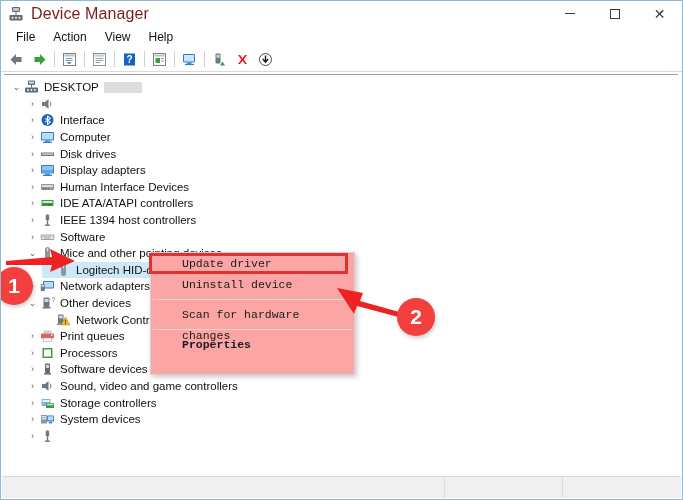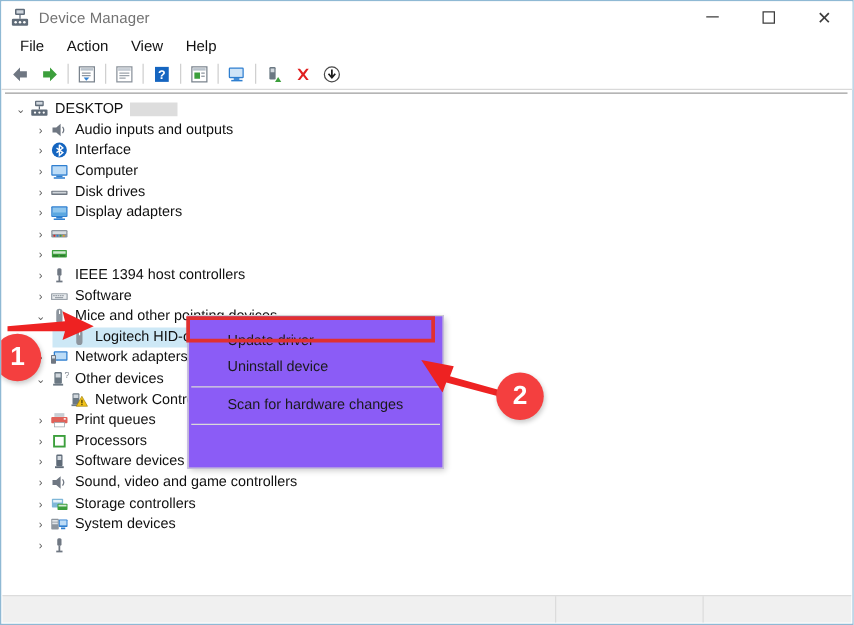--- a/index.html
+++ b/index.html
@@ -23,21 +23,21 @@
     width: 681px; height: 25px;
     background: #ffffff;
     display: flex; align-items: center;
   }
   .title-icon {
     width: 16px; height: 16px;
     margin-left: 7px; margin-right: 7px;
     position: relative; flex: none;
   }
   .title-text {
-    font-size: 12px; color: #737373;
+    font-size: 16px; color: #7f1d1d;
     letter-spacing: .1px;
   }
   .wincontrols {
     position: absolute; right: 0; top: 0;
     height: 25px; display: flex;
   }
   .wc {
     width: 45px; height: 25px;
     display: flex; align-items: center; justify-content: center;
     font-size: 11px; color: #3c3c3c;
@@ -136,25 +136,26 @@
   }
   .sb-seg { height: 100%; border-right: 1px solid #dcdcdc; }
   .sb-main { flex: 1; }
   .sb-a { width: 118px; }
   .sb-b { width: 118px; border-right: none; }
 
   
   .ctxmenu {
     position: absolute; left: 149px; top: 251px;
     width: 205px; height: 123px;
-    background: #8b5cf6;
+    background: #fca5a5;
     border: 1px solid #d2d2d2;
     box-shadow: 2px 2px 5px rgba(0,0,0,.22);
     z-index: 40;
-    padding: 10px 0;
+    padding: 0 0;
+    font-family: Liberation Mono, monospace;
   }
   .ctxitem {
     height: 21px; line-height: 21px;
     padding-left: 31px;
     font-size: 11.5px; color: #1a1a1a;
   }
   .ctxitem.bold { font-weight: bold; }
   .ctxsep {
     height: 1px; background: #d9d9d9;
     margin: 4px 2px 4px 2px;
@@ -326,21 +327,20 @@
       </div>
 
       <div class="row lvl1">
         <span class="chev">›</span>
         <span class="ico">
           <svg width="15" height="14" viewBox="0 0 15 14">
               <path d="M2 5 L5 5 L8.5 2 L8.5 12 L5 9 L2 9 Z" fill="#6f7782"></path>
               <path d="M10 4.5 Q12 7 10 9.5" stroke="#6f7782" stroke-width="1" fill="none"></path>
             </svg>
         </span>
-        <span class="lbl">Audio inputs and outputs</span>
       </div>
 
       <div class="row lvl1">
         <span class="chev">›</span>
         <span class="ico">
           <svg width="15" height="14" viewBox="0 0 15 14">
               <circle cx="7.5" cy="7" r="6" fill="#1565c0"></circle>
               <path d="M7.5 2.8 L10.3 5.4 L5.2 9.1 M5.2 5.4 L10.3 9.1 L7.5 11.4 L7.5 2.8" stroke="#ffffff" stroke-width="1.1" fill="none"></path>
             </svg>
         </span>
@@ -390,32 +390,34 @@
         <span class="ico">
           <svg width="15" height="14" viewBox="0 0 15 14">
               <rect x="1" y="4" width="13" height="6" rx="1" fill="#8d959e"></rect>
               <rect x="2" y="5" width="11" height="2.2" fill="#d8dde2"></rect>
               <circle cx="3.5" cy="8.6" r="0.8" fill="#e02020"></circle>
               <circle cx="6" cy="8.6" r="0.8" fill="#2f7fd0"></circle>
               <circle cx="8.5" cy="8.6" r="0.8" fill="#3c9f3c"></circle>
               <circle cx="11" cy="8.6" r="0.8" fill="#e0a020"></circle>
             </svg>
         </span>
+        <span class="lbl">Human Interface Devices</span>
       </div>
 
       <div class="row lvl1">
         <span class="chev">›</span>
         <span class="ico">
           <svg width="15" height="14" viewBox="0 0 15 14">
               <rect x="1.5" y="4" width="12" height="6" rx="0.6" fill="#3c9f3c"></rect>
               <rect x="2.5" y="5" width="10" height="2" fill="#cfead0"></rect>
               <rect x="2.5" y="8" width="4" height="1.2" fill="#2d7a2d"></rect>
               <rect x="8" y="8" width="4" height="1.2" fill="#2d7a2d"></rect>
             </svg>
         </span>
+        <span class="lbl">IDE ATA/ATAPI controllers</span>
       </div>
 
       <div class="row lvl1">
         <span class="chev">›</span>
         <span class="ico">
           <svg width="15" height="14" viewBox="0 0 15 14">
               <rect x="5.8" y="1.5" width="3.4" height="6" rx="1.2" fill="#6f7782"></rect>
               <rect x="6.8" y="7.5" width="1.4" height="5" fill="#6f7782"></rect>
               <rect x="5" y="11.5" width="5" height="1.4" fill="#6f7782"></rect>
             </svg>
@@ -593,20 +595,21 @@
 
     </div>
   </div>
 
   <div class="ctxmenu">
     <div class="ctxitem">Update driver</div>
     <div class="ctxitem">Uninstall device</div>
     <div class="ctxsep"></div>
     <div class="ctxitem">Scan for hardware changes</div>
     <div class="ctxsep"></div>
+    <div class="ctxitem bold">Properties</div>
   </div>
 
   <div class="redbox"></div>
 
   <div class="arrow arrow1">
     <svg width="74" height="32" viewBox="0 0 74 32">
       <path d="M2 17 L48 13 L46 5 L71 17 L46 28 L48 21 L2 21 Z" fill="#ee2222"></path>
     </svg>
   </div>
 

